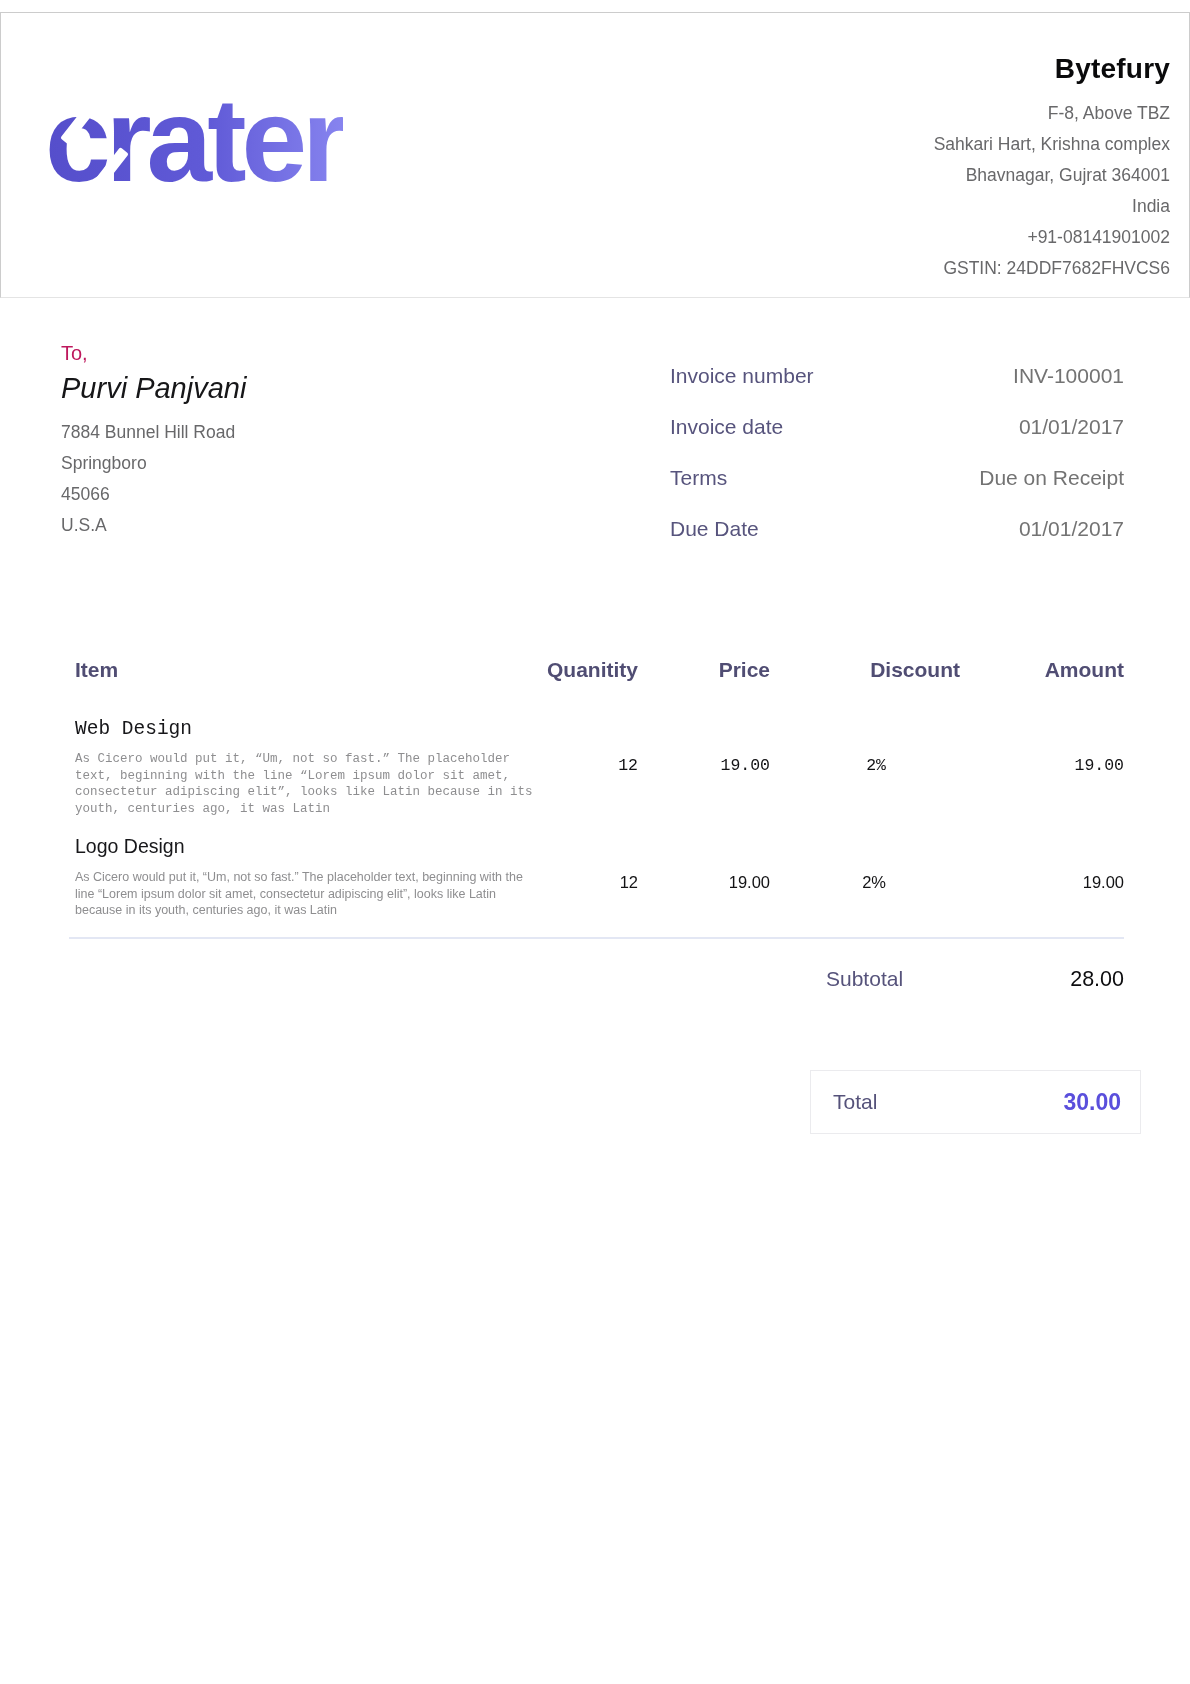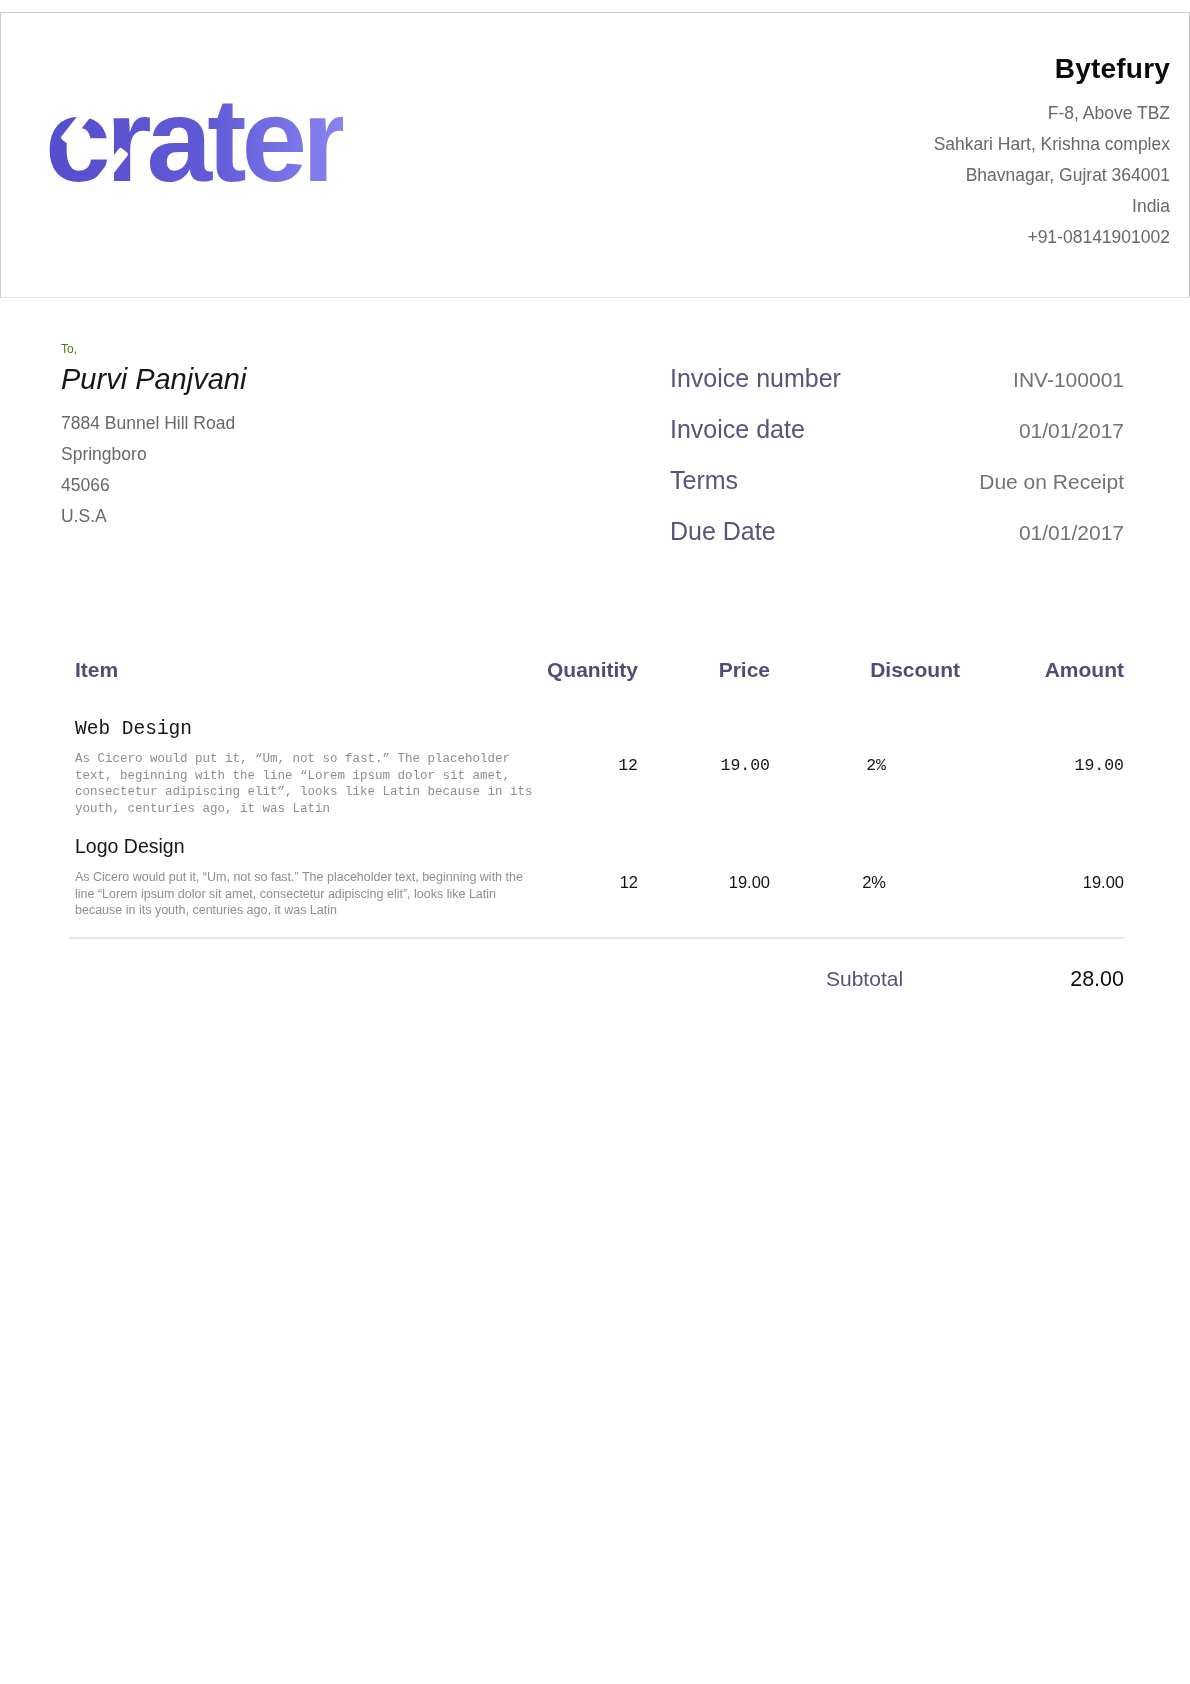--- a/index.html
+++ b/index.html
@@ -28,28 +28,28 @@
   .cut-c-top { left:30px; top:16px; width:11px; height:52px; transform:rotate(38deg); }
   .cut-c-bottom { left:58px; top:66px; width:11px; height:52px; transform:rotate(38deg); }
   .cut-r { left:382px; top:52px; width:10px; height:48px; transform:rotate(38deg); }
 
   .company { position:absolute; left:839px; top:40px; width:330px;text-align:right; }
   .company-name { font-size:28px; font-weight:700; color:#0a0a0b; letter-spacing:0.2px; }
   .company-lines { margin-top:13px; font-size:17.5px; line-height:31px; color:#68686a; }
 
   
   .bill-to { position:absolute; left:61px; top:330px; width:420px; }
-  .bill-to-label { font-size:12px; color:#4d7c0f; }
+  .bill-to-label { font-size:20px; color:#be185d; }
   .bill-to-name { font-size:29px; color:#161618; margin-top:7px;font-style:italic; }
   .bill-to-lines { margin-top:12px; font-size:17.5px; line-height:31px; color:#68686a; }
 
   
   .meta { position:absolute; left:670px; top:352px; width:454px; }
   .meta-row { display:flex; justify-content:space-between; align-items:baseline; height:51px; }
-  .meta-label { font-size:25px; color:#57547d; }
+  .meta-label { font-size:21px; color:#57547d; }
   .meta-value { font-size:21px; font-weight:500; color:#737373; }
 
   
   .tgrid { display:grid; grid-template-columns:445px 118px 132px 190px 164px; width:1049px; }
   .t-head { position:absolute; left:75px; top:646px; }
   .th { font-size:21px; font-weight:700; color:#504d73; }
   .t-right { text-align:right; }
   .td-discount { padding-right:74px; }
   .t-row { position:absolute; left:75px; }
   .t-row1 { top:706px;font-family:Liberation Mono, monospace; }
@@ -92,20 +92,21 @@
     </div>
 
     <div class="company">
       <div class="company-name">Bytefury</div>
       <div class="company-lines">
         <div>F-8, Above TBZ</div>
         <div>Sahkari Hart, Krishna complex</div>
         <div>Bhavnagar, Gujrat 364001</div>
         <div>India</div>
         <div>+91-08141901002</div>
+        <div>GSTIN: 24DDF7682FHVCS6</div>
       </div>
     </div>
   </div>
 
   <div class="bill-to">
     <div class="bill-to-label">To,</div>
     <div class="bill-to-name">Purvi Panjvani</div>
     <div class="bill-to-lines">
       <div>7884 Bunnel Hill Road</div>
       <div>Springboro</div>
@@ -165,14 +166,18 @@
 
   <div class="table-divider"></div>
 
   <div class="totals">
     <div class="totals-row">
       <span class="totals-label">Subtotal</span>
       <span class="totals-value">28.00</span>
     </div>
   </div>
 
+  <div class="total-box">
+    <span class="total-label">Total</span>
+    <span class="total-value">30.00</span>
+  </div>
 
 </div>
 
 </body></html>

